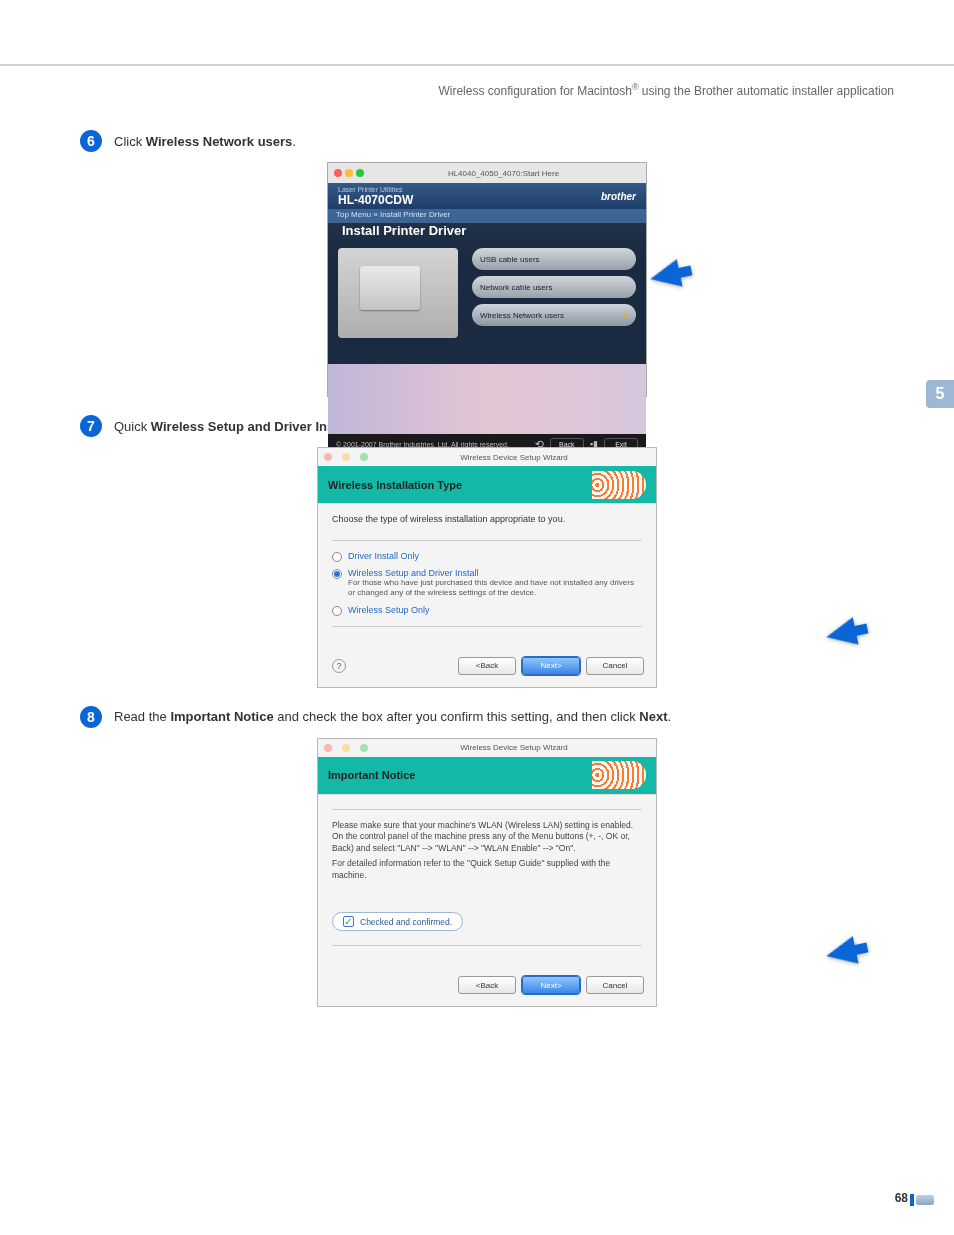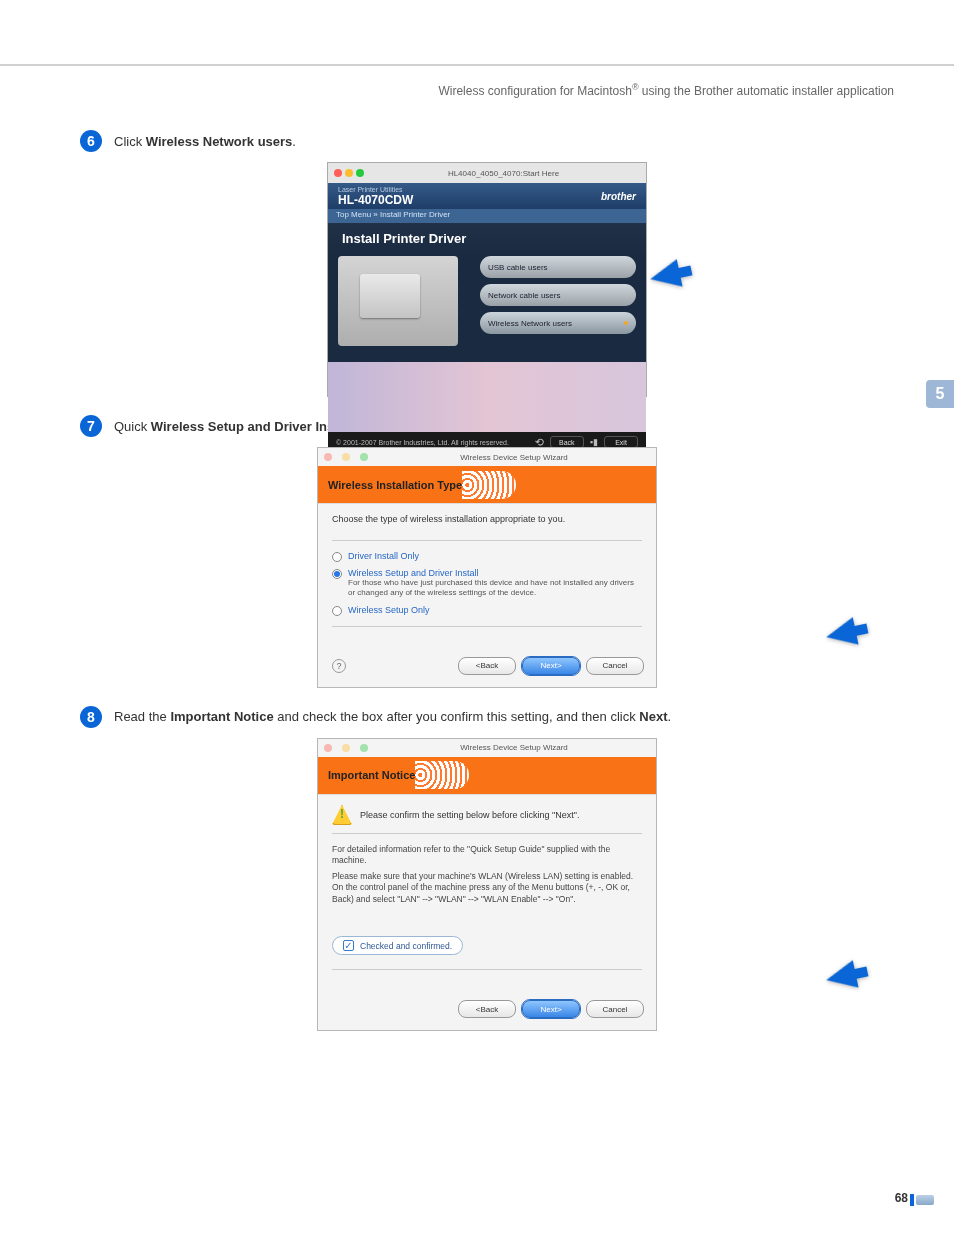--- a/index.html
+++ b/index.html
@@ -76,22 +76,22 @@
   
   .shot1 { width: 320px; height: 235px; background: linear-gradient(#2b3e56,#1a2a40 40%,#1a2a40); }
   .shot1 .titlebar { height: 20px; background: #e6e6e6; display:flex; align-items:center; padding:0 6px; gap:3px; }
   .dot { width:8px; height:8px; border-radius:50%; }
   .dot.r{background:#ff5f56}.dot.y{background:#ffbd2e}.dot.g{background:#27c93f}
   .shot1 .tb-title { flex:1; text-align:center; color:#555; font-size:8px; }
   .shot1 .blueband { height:26px; background:linear-gradient(#355a88,#1e3d68); display:flex; align-items:center; justify-content:space-between; padding:0 10px; }
   .shot1 .blueband .model { color:#fff; font-size:12px; font-weight:bold; }
   .shot1 .blueband .brand { color:#fff; font-size:10px; font-weight:bold; font-style:italic; }
   .shot1 .crumb { height:14px; background:#3d6594; color:#cfe0f5; font-size:8px; padding:1px 8px; }
-  .shot1 .section-title { color:#fff; font-size:13px; font-weight:bold; padding:8px 14px 4px; }
-  .shot1 .main { display:flex; padding:6px 10px 16px; gap:22px; }
+  .shot1 .section-title { color:#fff; font-size:13px; font-weight:bold; padding:0 14px 4px; }
+  .shot1 .main { display:flex; padding:6px 10px 26px; gap:14px; }
   .shot1 .printer-panel { width:120px; height:90px; background:linear-gradient(#d4d4d4,#aeaeae); border-radius:4px; position:relative; overflow:hidden; }
   .printer-panel .pic { position:absolute; top:18px; left:22px; width:60px; height:44px; background:linear-gradient(#e9e9e9,#c4c4c4); border-radius:3px; box-shadow:0 1px 2px rgba(0,0,0,.4);}
   .shot1 .btns { flex:1; display:flex; flex-direction:column; gap:6px; }
   .pillbtn { height:22px; border-radius:11px; background:linear-gradient(#cfd7dc,#9aa2a8); display:flex; align-items:center; padding:0 8px; color:#223; font-size:8px; gap:6px; }
   .pillbtn.hl { background:linear-gradient(#cbd4da,#8b97a0); }
   .pillbtn .dotb { width:4px; height:4px; border-radius:50%; background:#f5a623; margin-left:auto; }
   .shot1 .gradbg { height:70px; background:linear-gradient(90deg,#c0b6d8,#e3c5d4,#d7c6dc); margin:0; }
   .shot1 .footer { height:20px; background:#1a1a1a; display:flex; align-items:center; justify-content:space-between; padding:0 8px; color:#bbb; font-size:7px; }
   .shot1 .fbtn { display:flex; align-items:center; gap:6px; }
   .fkey { width:34px; height:12px; border:1px solid #555; border-radius:3px; display:flex; align-items:center; justify-content:center; color:#ddd; font-size:7px; }
@@ -111,37 +111,37 @@
     left:28px; top:-5px;
     width:14px; height:10px;
     background:#0a66d6;
   }
   .arrow1 { top:99px; right:-34px; }
 
   
   .wiz { width: 340px; background:#f4f4f4; border:1px solid #b7b7b7; }
   .wiz .wtb { height:18px; display:flex; align-items:center; gap:10px; padding:0 6px; }
   .wiz .wtb .wt { flex:1; text-align:center; color:#555; font-size:8px; }
-  .wiz .banner { height:38px; background:#f97316; display:flex; align-items:center; padding:0 10px; border-bottom:1px solid #ddd; }
+  .wiz .banner { height:38px; background:#14b8a6; display:flex; align-items:center; justify-content:space-between; padding:0 10px; border-bottom:1px solid #ddd; }
   .wiz .banner .btxt { font-weight:bold; font-size:11px; color:#222; }
   .wiz .banner .logo {
     width:54px; height:28px; border-radius:0 14px 14px 0;
     background: repeating-radial-gradient(circle at 10% 50%, #ff7a2e 0 2px, #fff 2px 5px);
     position:relative;
   }
   .wiz .body { padding:10px 14px 10px; color:#333; }
   .wiz .body .lead { font-size:9px; color:#333; margin-bottom:16px; }
   .wiz .opt { display:flex; gap:6px; font-size:8.5px; margin:6px 0; align-items:flex-start; }
   .wiz .opt .rb { width:10px; height:10px; border:1px solid #888; border-radius:50%; flex:0 0 10px; margin-top:1px; background:#fff; }
   .wiz .opt .rb.sel::after{content:"";display:block;width:6px;height:6px;border-radius:50%;background:#2778e6;margin:1px auto;}
   .wiz .opt .otxt .ot { color:#2668c4; font-size:9px; }
   .wiz .opt .otxt .od { color:#555; font-size:8px; line-height:1.3; }
   .wiz .hl { height:1px; background:#ccc; margin:4px 0 10px; }
   .wiz .btrow { display:flex; justify-content:flex-end; gap:6px; padding:10px 12px 12px; align-items:center; }
-  .wiz .btnw { width:58px; height:18px; border:1px solid #999; border-radius:8px; background:linear-gradient(#fff,#e7e7e7); font-size:8px; display:flex; align-items:center; justify-content:center; color:#333; }
+  .wiz .btnw { width:58px; height:18px; border:1px solid #999; border-radius:3px; background:linear-gradient(#fff,#e7e7e7); font-size:8px; display:flex; align-items:center; justify-content:center; color:#333; }
   .wiz .btnw.next { background:linear-gradient(#8fc6ff,#3a86e6); color:#fff; border-color:#2a6cc4; outline:1px solid #2a6cc4; }
   .qmark { width:14px; height:14px; border:1px solid #999; border-radius:50%; display:flex; align-items:center; justify-content:center; font-size:9px; color:#666; margin-right:auto; margin-left:2px; }
   .arrow2 { bottom:40px; right:38px; }
 
   
   .wiz .warnrow { display:flex; gap:8px; align-items:center; margin-bottom:8px; }
   .warnicon {
     width:20px; height:20px; position:relative;
   }
   .warnicon::before{
@@ -327,28 +327,24 @@
           <div class="dot r" style="opacity:.4"></div>
           <div class="dot y" style="opacity:.4"></div>
           <div class="dot g" style="opacity:.4"></div>
           <div class="wt">Wireless Device Setup Wizard</div>
         </div>
         <div class="banner">
           <div class="btxt">Important Notice</div>
           <div class="logo"></div>
         </div>
         <div class="body">
-          <div class="warnrow">
-            <div class="warnicon"></div>
-            <div class="lead" style="margin:0">Please confirm the setting below before clicking "Next".</div>
-          </div>
           <div class="hl"></div>
-          <div class="para">For detailed information refer to the "Quick Setup Guide" supplied with the machine.</div>
           <div class="para" style="white-space:pre-line;">Please make sure that your machine's WLAN (Wireless LAN) setting is enabled.
 On the control panel of the machine press any of the Menu buttons (+, -, OK or, Back) and select "LAN" --&gt; "WLAN" --&gt; "WLAN Enable" --&gt; "On".</div>
+          <div class="para">For detailed information refer to the "Quick Setup Guide" supplied with the machine.</div>
           <div style="height:26px;"></div>
           <div class="checkpill">
             <div class="cbx">✓</div>
             <span>Checked and confirmed.</span>
           </div>
           <div class="hl" style="margin-top:14px;"></div>
         </div>
         <div class="btrow">
           <div class="btnw">&lt;Back</div>
           <div class="btnw next">Next&gt;</div>

